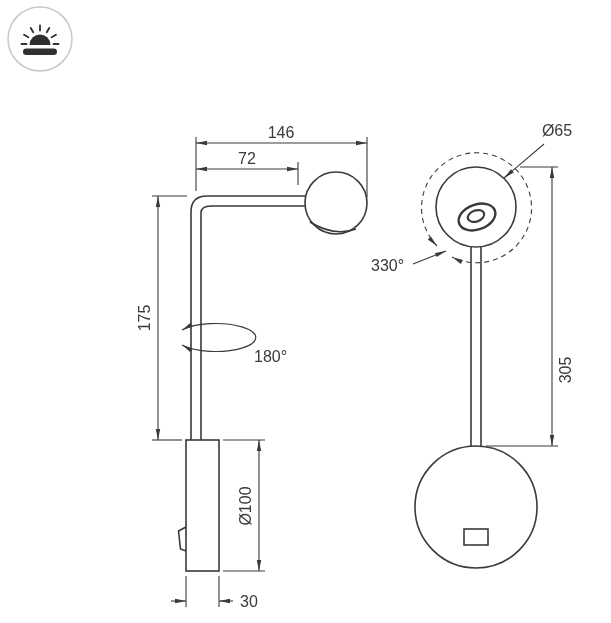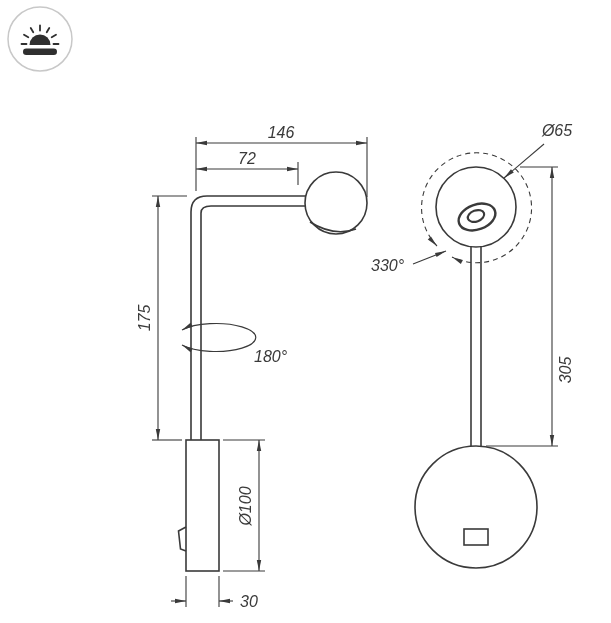--- a/index.html
+++ b/index.html
@@ -1,17 +1,17 @@
 <!DOCTYPE html>
 <html><head>
 <meta charset="utf-8">
 <style>
   html,body{margin:0;padding:0;background:#ffffff;}
   .page{position:relative;width:611px;height:623px;background:#ffffff;overflow:hidden;
-        font-family:"Liberation Sans", sans-serif;font-style:italic;}
+        font-family:"Liberation Sans", sans-serif;}
   svg{position:absolute;left:0;top:0;}
   text{font-family:"Liberation Sans", sans-serif;font-size:16px;fill:#3a3a3a;}
   .obj{stroke:#3a3a3a;stroke-width:1.6;fill:none;}
   .dim{stroke:#3a3a3a;stroke-width:1.1;fill:none;}
   .dashed{stroke:#3a3a3a;stroke-width:1.1;fill:none;stroke-dasharray:5 4;}
 </style>
 </head>
 <body>
 
 <div class="page">

